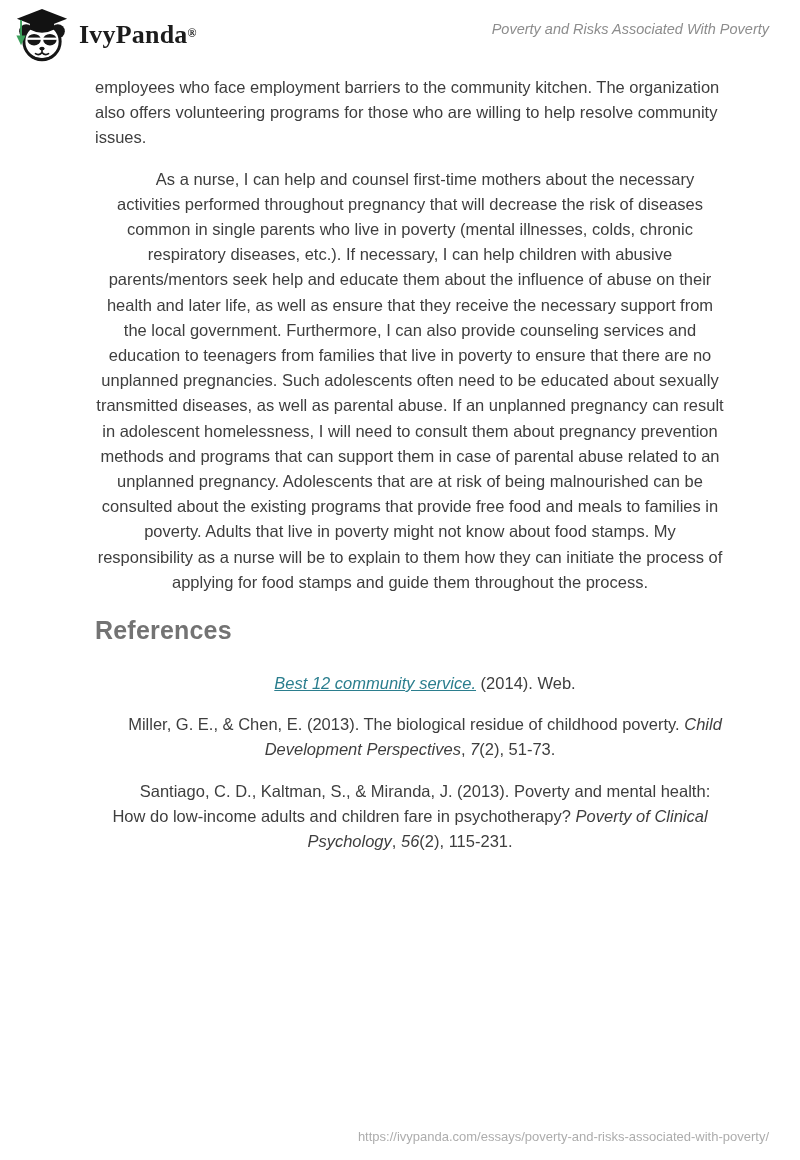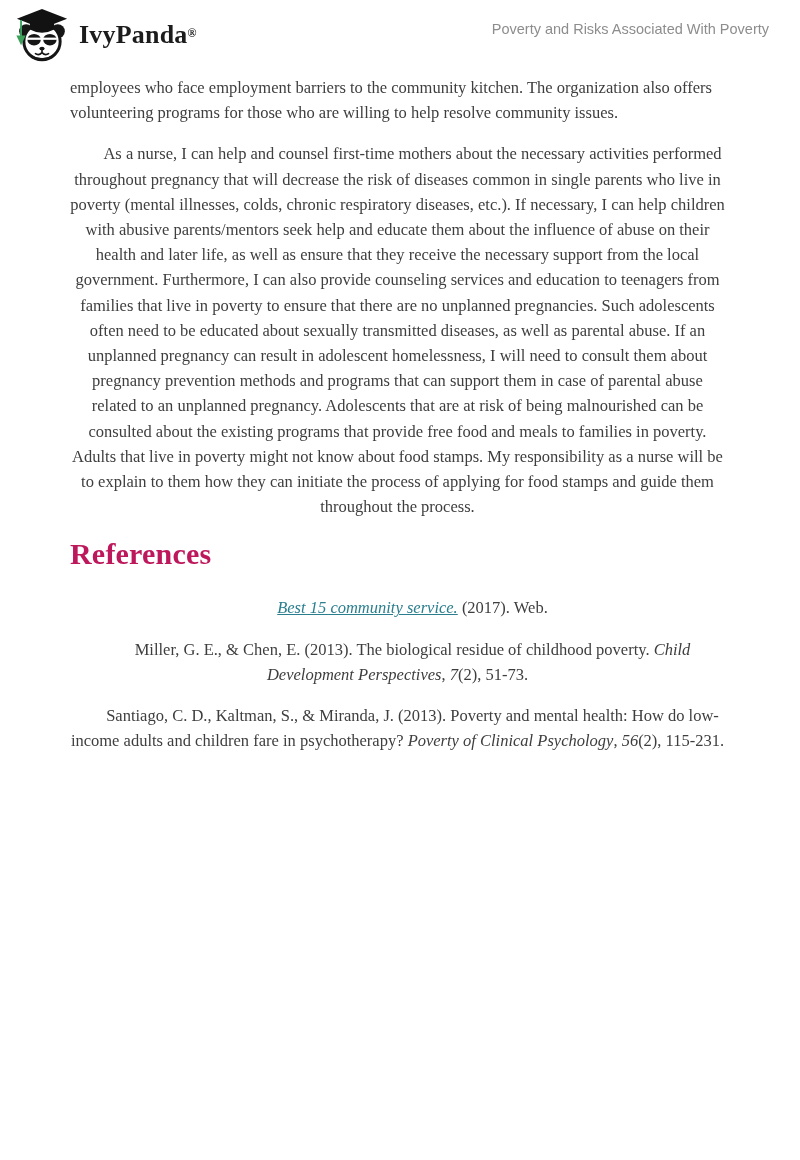--- a/index.html
+++ b/index.html
@@ -37,37 +37,37 @@
     font-weight: 700;
     font-size: 12px;
     color: #1c1c1c;
     vertical-align: super;
   }
   .doc-title {
     margin-top: 13px;
     font-size: 14.5px;
     color: #8d8d8d;
     line-height: 1.2;
+    font-style: italic;
   }
   
   .content {
-    padding: 15px 75px 0 70px;
+    padding: 15px 75px 0 95px;
     font-size: 16.5px;
     line-height: 25.2px;
     color: #3e3e3e;
-    font-family: Liberation Serif, serif;
   }
   .body-par { margin: 0 0 16px 0; }
   .body-par.first-line-indent, .ref { text-indent: 30px; text-align: center; }
   .refs-heading {
     margin: 18px 0 24px 0;
-    font-size: 30px;
+    font-size: 25px;
     line-height: 34px;
     font-weight: 700;
-    color: #be185d;
+    color: #737373;
     letter-spacing: 0.2px;
   }
   .ref { margin: 0 0 16px 0; }
   .ref-link {
     color: #2b7e8e;
     font-style: italic;
     text-decoration: underline;
     text-decoration-color: #2b7e8e;
   }
   .ital { font-style: italic; }
@@ -120,22 +120,25 @@
 
   <div class="content">
 
     <p class="body-par">employees who face employment barriers to the community kitchen. The organization also offers volunteering programs for those who are willing to help resolve community issues.</p>
 
     <p class="body-par first-line-indent">As a nurse, I can help and counsel first-time mothers about the necessary activities performed throughout pregnancy that will decrease the risk of diseases common in single parents who live in poverty (mental illnesses, colds, chronic respiratory diseases, etc.). If necessary, I can help children with abusive parents/mentors seek help and educate them about the influence of abuse on their health and later life, as well as ensure that they receive the necessary support from the local government. Furthermore, I can also provide counseling services and education to teenagers from families that live in poverty to ensure that there are no unplanned pregnancies. Such adolescents often need to be educated about sexually transmitted diseases, as well as parental abuse. If an unplanned pregnancy can result in adolescent homelessness, I will need to consult them about pregnancy prevention methods and programs that can support them in case of parental abuse related to an unplanned pregnancy. Adolescents that are at risk of being malnourished can be consulted about the existing programs that provide free food and meals to families in poverty. Adults that live in poverty might not know about food stamps. My responsibility as a nurse will be to explain to them how they can initiate the process of applying for food stamps and guide them throughout the process.</p>
 
     <h2 class="refs-heading">References</h2>
 
 
-    <p class="ref"><a href="#" class="ref-link">Best 15 community service.</a><span> (2017). Web.</span></p>
+    <p class="ref"><a href="#" class="ref-link">Best 12 community service.</a><span> (2014). Web.</span></p>
 
     <p class="ref"><span>Miller, G. E., &amp; Chen, E. (2013). The biological residue of childhood poverty. </span><span class="ital">Child Development Perspectives</span><span>, </span><span class="ital">7</span><span>(2), 51-73.</span></p>
 
     <p class="ref"><span>Santiago, C. D., Kaltman, S., &amp; Miranda, J. (2013). Poverty and mental health: How do low-income adults and children fare in psychotherapy? </span><span class="ital">Poverty of Clinical Psychology</span><span>, </span><span class="ital">56</span><span>(2), 115-231.</span></p>
 
   </div>
 
+  <div class="footer">
+    <span>https://ivypanda.com/essays/poverty-and-risks-associated-with-poverty/</span>
+  </div>
 
 </div>
 
 </body></html>

